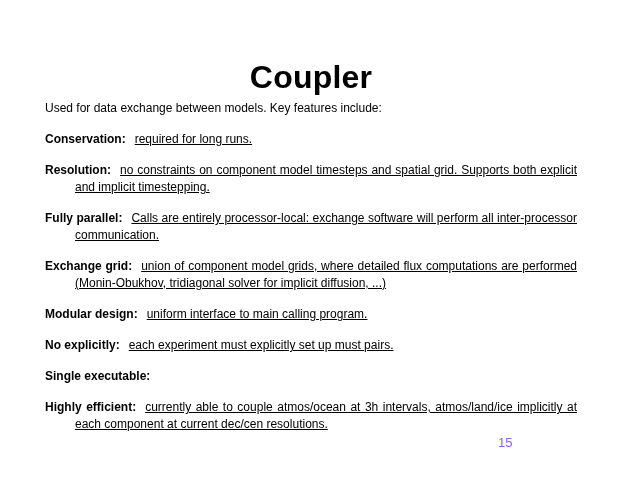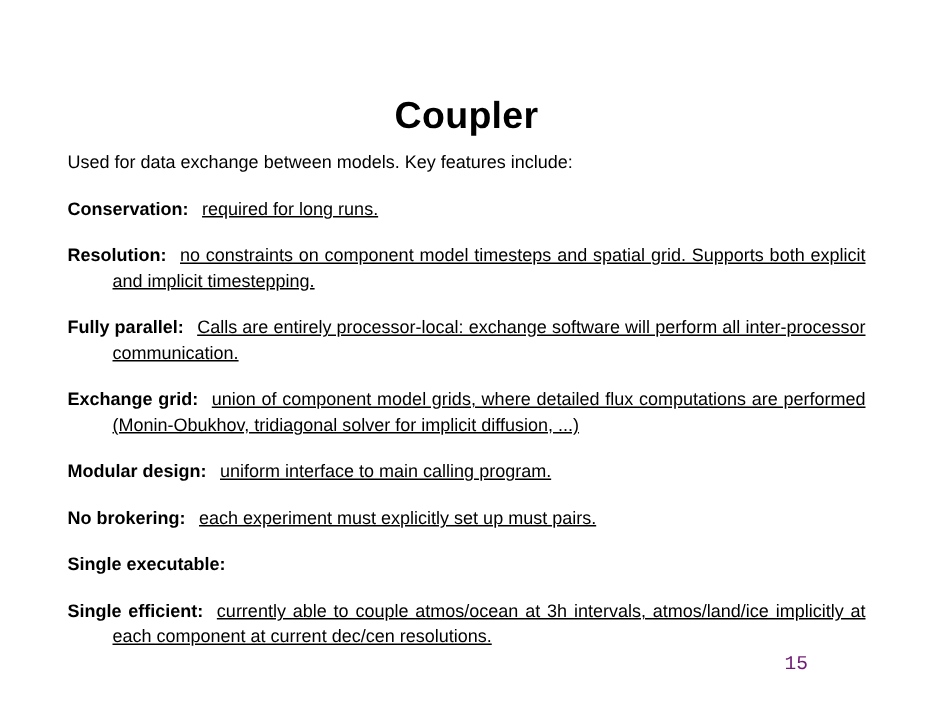--- a/index.html
+++ b/index.html
@@ -7,21 +7,21 @@
     position: relative;
     width: 622px;
     height: 480px;
     background: #ffffff;
     color: #000000;
     font-family: "Liberation Sans", "DejaVu Sans", sans-serif;
     overflow: hidden;
   }
   .title {
     margin: 63px 0 0 0;
-    font-size: 25px;
+    font-size: 32px;
     line-height: 28px;
     font-weight: bold;
     text-align: center;
     letter-spacing: 0.2px;
   }
   .body {
     margin: 9px 45px 0 45px;
     font-size: 12px;
     line-height: 17px;
   }
@@ -30,26 +30,25 @@
     text-align: justify;
   }
   .body p.feature {
     padding-left: 30px;
     text-indent: -30px;
   }
   .label { font-weight: bold; }
   .text  { margin-left: 9px; text-decoration: underline; }
   .page-number {
     position: absolute;
-    left: 523px;
+    left: 498px;
     top: 434px;
     font-size: 13px;
     line-height: 17px;
-    color: #701a75;
-    font-family: Liberation Mono, monospace;
+    color: #8b5cf6;
   }
 </style>
 </head>
 <body>
 
 <div class="slide">
 
   <h1 class="title">Coupler</h1>
 
   <div class="body">
@@ -59,23 +58,23 @@
     <p class="feature"><span class="label">Conservation:</span><span class="text">required for long runs.</span></p>
 
     <p class="feature"><span class="label">Resolution:</span><span class="text">no constraints on component model timesteps and spatial grid. Supports both explicit and implicit timestepping.</span></p>
 
     <p class="feature"><span class="label">Fully parallel:</span><span class="text">Calls are entirely processor-local: exchange software will perform all inter-processor communication.</span></p>
 
     <p class="feature"><span class="label">Exchange grid:</span><span class="text">union of component model grids, where detailed flux computations are performed (Monin-Obukhov, tridiagonal solver for implicit diffusion, ...)</span></p>
 
     <p class="feature"><span class="label">Modular design:</span><span class="text">uniform interface to main calling program.</span></p>
 
-    <p class="feature"><span class="label">No brokering:</span><span class="text">each experiment must explicitly set up must pairs.</span></p>
+    <p class="feature"><span class="label">No explicitly:</span><span class="text">each experiment must explicitly set up must pairs.</span></p>
 
     <p class="feature"><span class="label">Single executable:</span><span class="text"></span></p>
 
-    <p class="feature"><span class="label">Single efficient:</span><span class="text">currently able to couple atmos/ocean at 3h intervals, atmos/land/ice implicitly at each component at current dec/cen resolutions.</span></p>
+    <p class="feature"><span class="label">Highly efficient:</span><span class="text">currently able to couple atmos/ocean at 3h intervals, atmos/land/ice implicitly at each component at current dec/cen resolutions.</span></p>
 
   </div>
 
   <div class="page-number">15</div>
 
 </div>
 
 </body></html>

